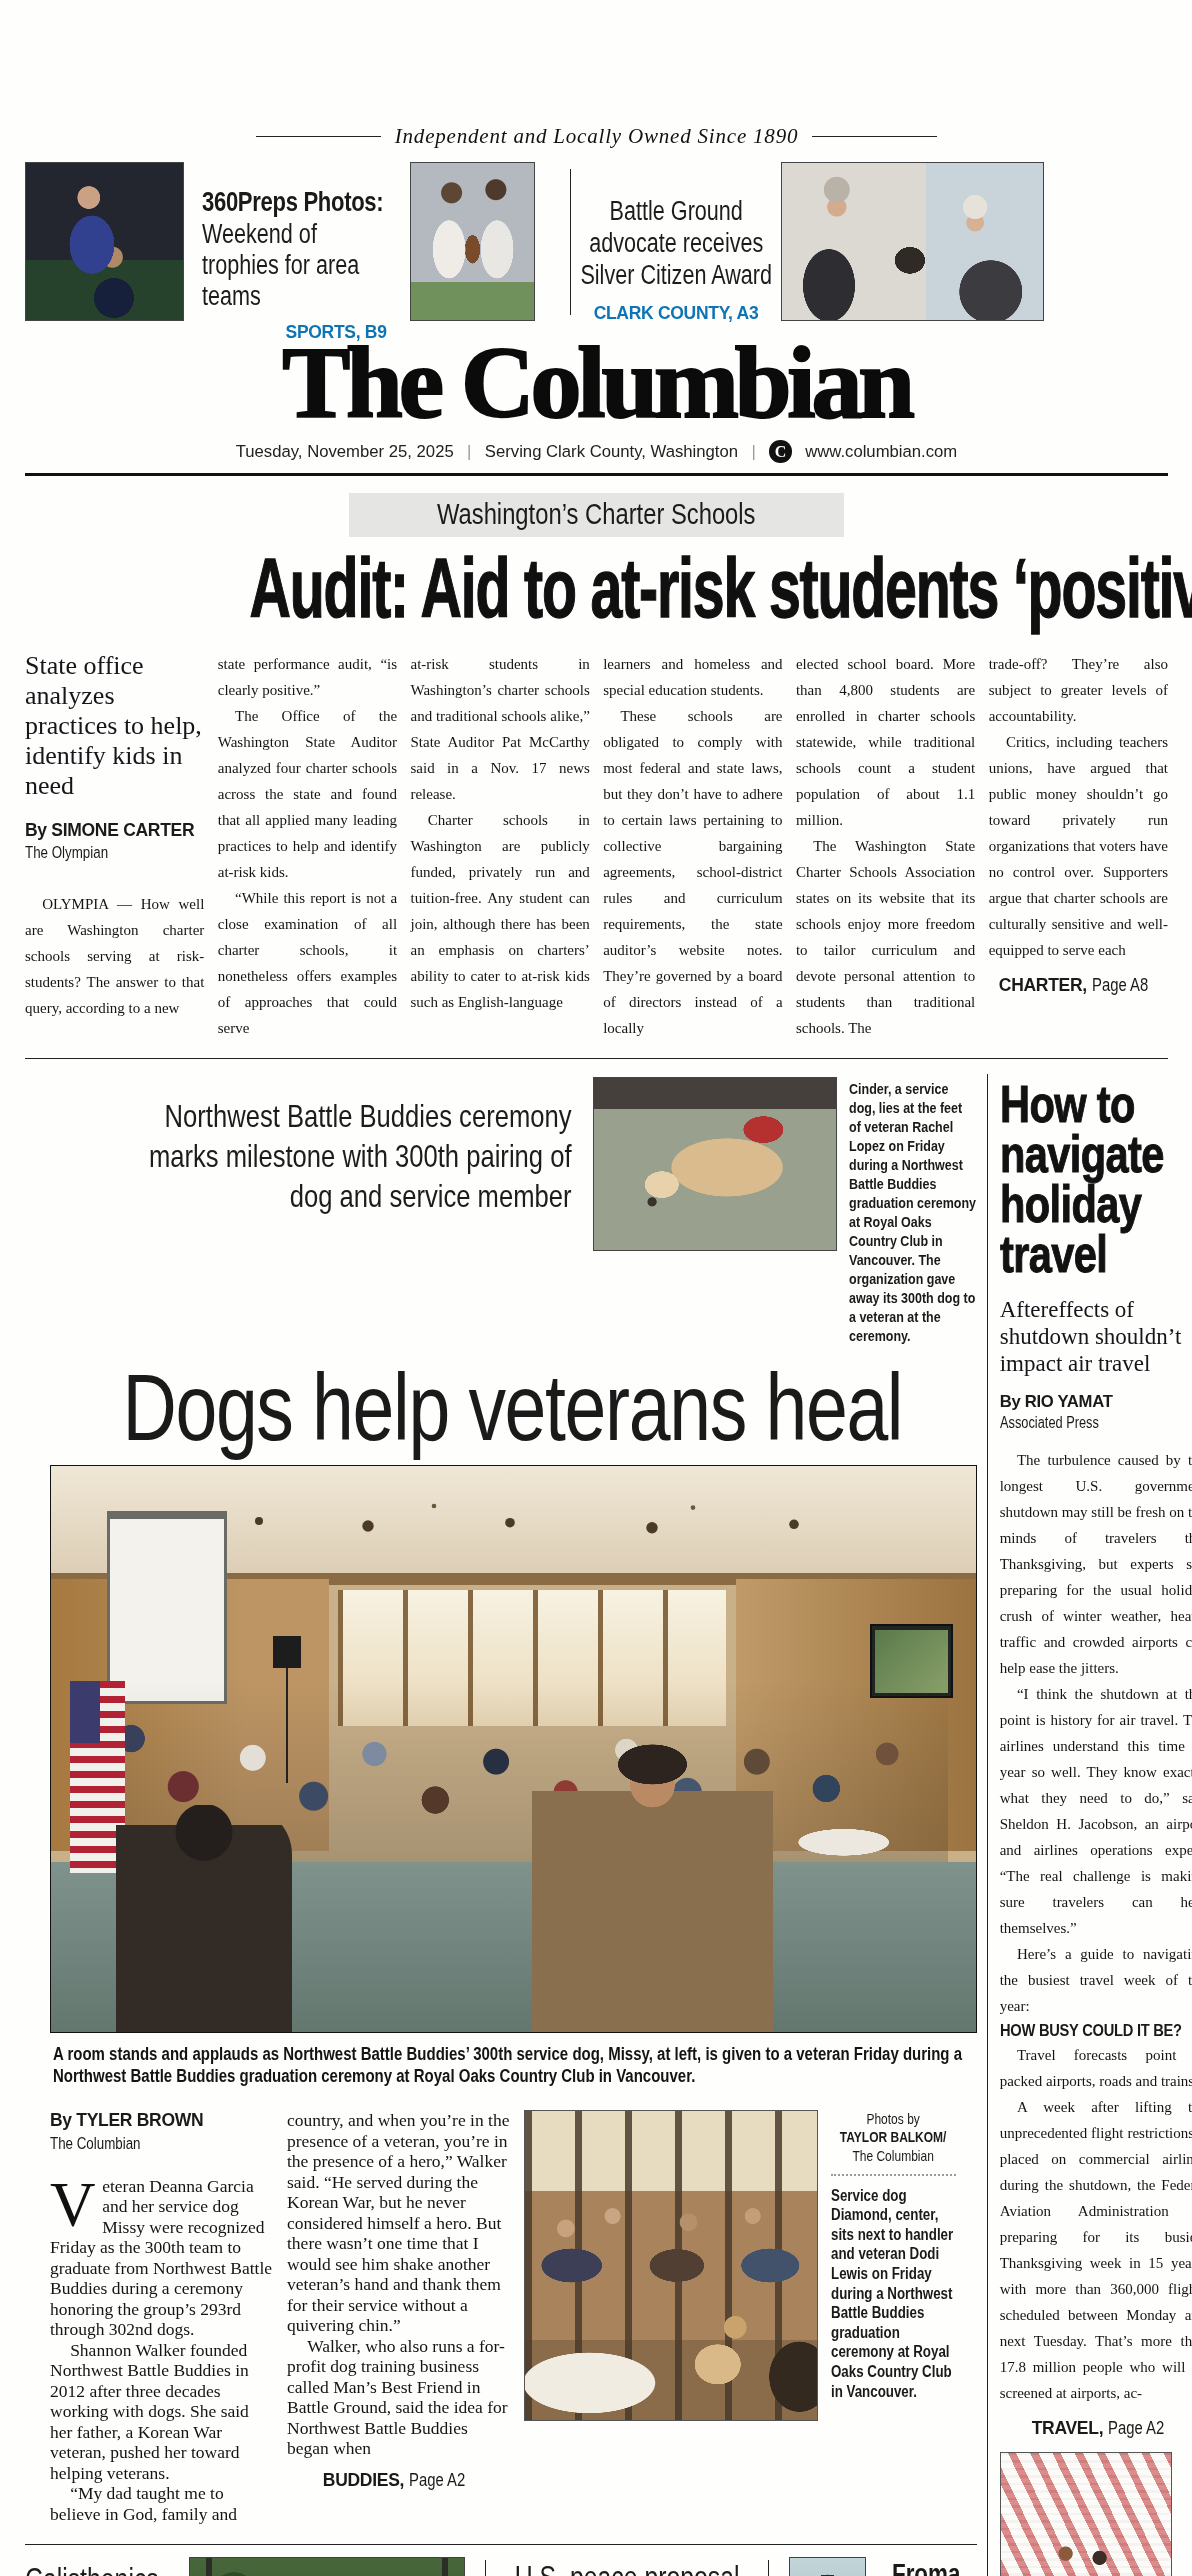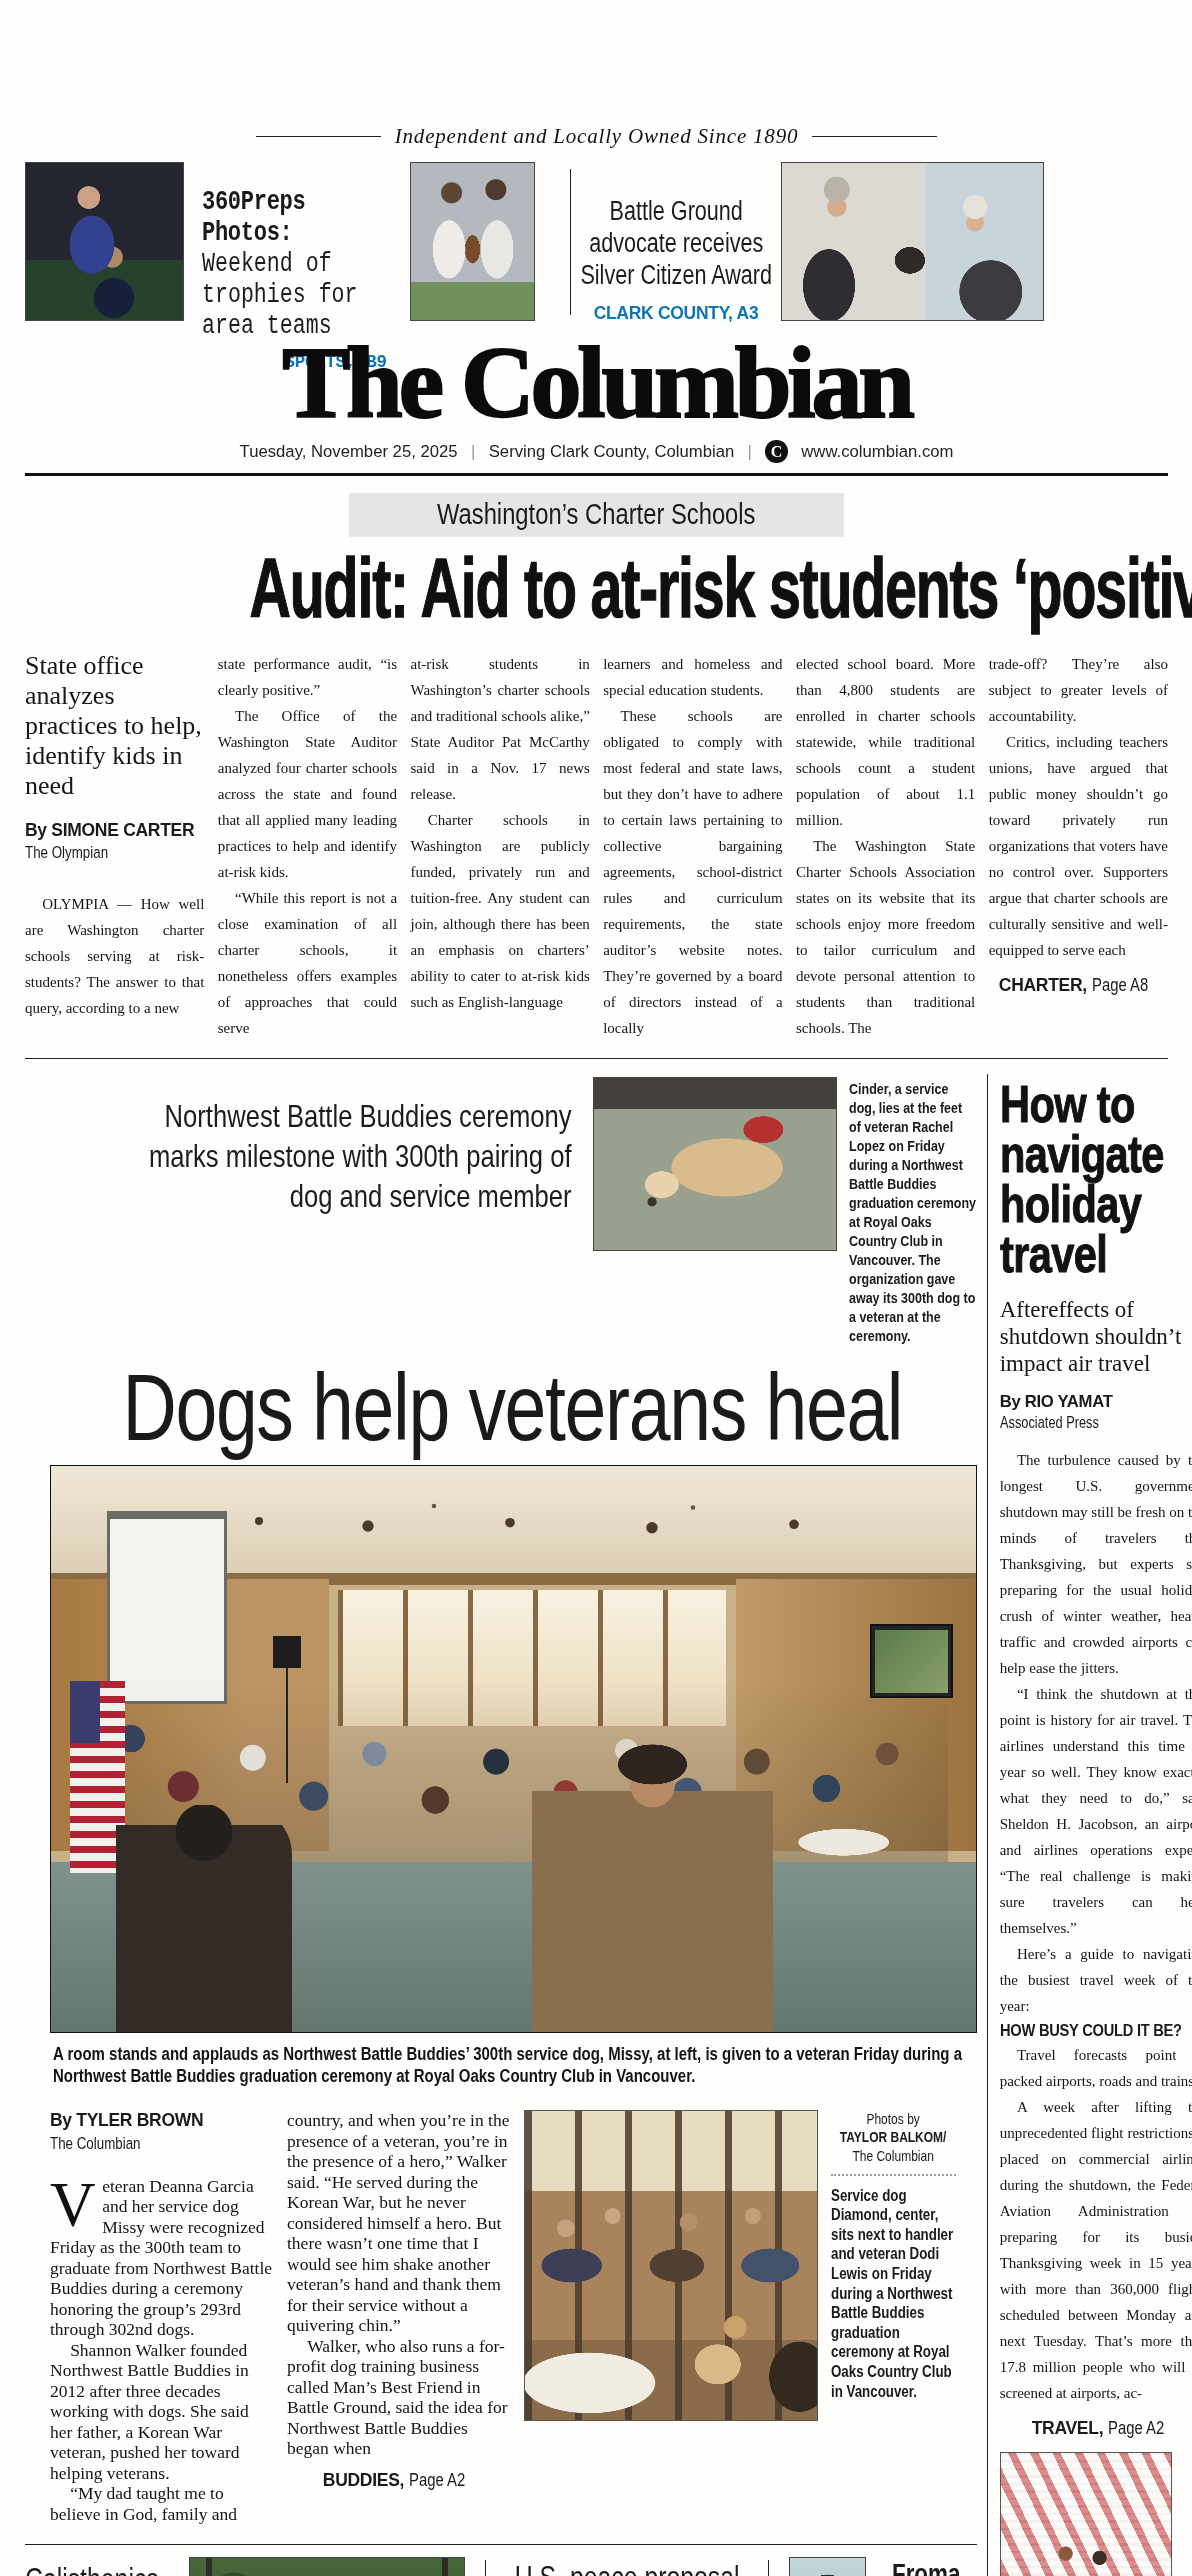--- a/index.html
+++ b/index.html
@@ -20,21 +20,21 @@
 
   .promo-row { margin-top:13.4px; height:159px; display:flex; align-items:stretch; }
   .ph { border:0.8px solid #444; background-repeat:no-repeat; background-color:#bbb; flex:none; }
   .ph-preps { width:159px; height:159px;
     background:
       radial-gradient(circle at 40% 22%, #caa184 0 11px, rgba(0,0,0,0) 11.7px),
       radial-gradient(ellipse 37px 48px at 42% 52%, #31418f 0 60%, rgba(0,0,0,0) 61%),
       radial-gradient(circle at 55% 60%, #b08a66 0 10px, rgba(0,0,0,0) 11px),
       radial-gradient(ellipse 33px 33px at 56% 86%, #17203a 0 60%, rgba(0,0,0,0) 61%),
       linear-gradient(180deg, #23262e 0 62%, #27422c 62% 100%); }
-  .promo1 { width:226px; padding:23.4px 11.7px 0 18.4px;font-family:Liberation Mono, monospace; }
+  .promo1 { width:226px; padding:23.4px 11.7px 0 18.4px; }
   .promo1 .p1-title { font-size:27.6px; font-weight:bold; letter-spacing:-0.4px; }
   .promo1 .p1-sub { font-size:27px; line-height:31px; color:#1c1c1c; margin-top:1.7px; }
   .secref { color:#0e74b4; font-weight:bold; font-size:17.5px; letter-spacing:-0.3px; }
   .promo1 .secref { display:block; text-align:right; padding-right:11.7px; margin-top:10px; }
   .ph-volley { width:125px; height:159px;
     background:
       radial-gradient(circle at 33% 19%, #5d4634 0 10px, rgba(0,0,0,0) 11px),
       radial-gradient(circle at 69% 17%, #4e3a2c 0 10px, rgba(0,0,0,0) 11px),
       radial-gradient(ellipse 27px 48px at 31% 55%, #efece7 0 60%, rgba(0,0,0,0) 61%),
       radial-gradient(ellipse 27px 48px at 70% 55%, #e9e7e4 0 60%, rgba(0,0,0,0) 61%),
@@ -263,21 +263,21 @@
     </div>
     <div class="ph ph-award"></div>
   </div>
 
   <div class="masthead">
     <div class="mh-title">The Columbian</div>
   </div>
   <div class="dateline">
     <span>Tuesday, November 25, 2025</span>
     <span class="sep">|</span>
-    <span>Serving Clark County, Columbian</span>
+    <span>Serving Clark County, Washington</span>
     <span class="sep">|</span>
     <span class="c-logo">C</span>
     <span>www.columbian.com</span>
   </div>
   <div class="top-rule"></div>
 
   <div class="kicker-wrap">
     <div class="kicker"><span>Washington’s Charter Schools</span></div>
   </div>
   <div class="main-hed"><span>Audit: Aid to at-risk students ‘positive’</span></div>

